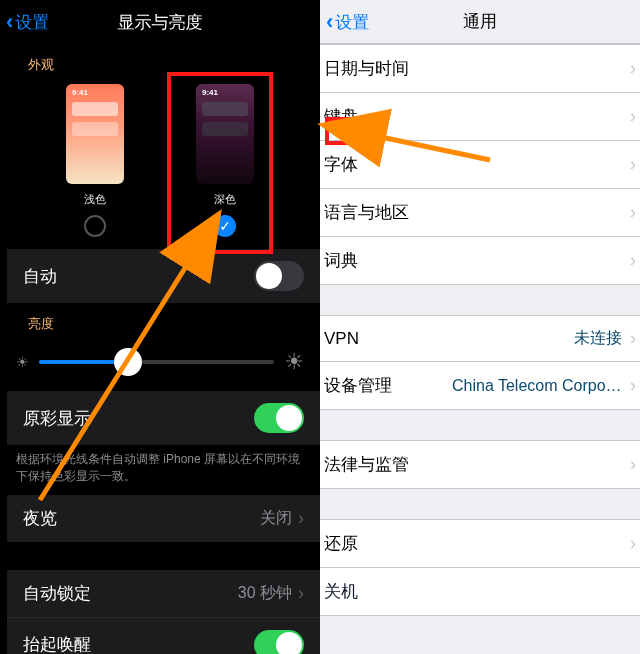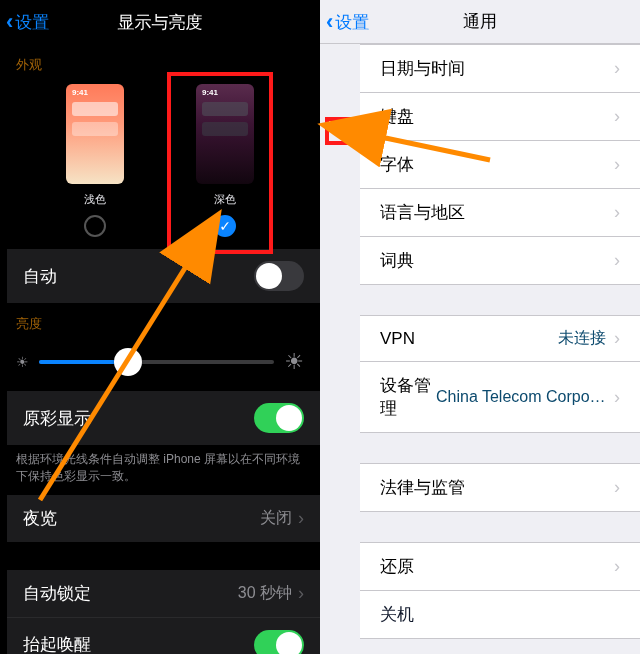--- a/index.html
+++ b/index.html
@@ -4,21 +4,21 @@
 <style>
   * { box-sizing: border-box; margin: 0; padding: 0; }
   html, body { width: 640px; height: 654px; font-family: -apple-system, "Helvetica Neue", Arial, sans-serif; overflow: hidden; }
   .wrap { display: flex; width: 640px; height: 654px; }
   .pane { flex: 1 1 50%; height: 100%; position: relative; }
   
   .left { background: #000; color: #fff; }
   .header { height: 44px; display: flex; align-items: center; justify-content: center; position: relative; font-size: 17px; }
   .header .back { position: absolute; left: 6px; top: 0; height: 44px; display: flex; align-items: center; color: #0a84ff; font-size: 17px; }
   .chev { font-size: 22px; font-weight: 600; margin-right: 2px; line-height: 1; }
-  .section-label { font-size: 13px; color: #a16207; padding: 12px 16px 6px; }
+  .section-label { font-size: 13px; color: #fdba74; padding: 12px 28px 6px; }
   .footer-note { font-size: 12px; color: #8d8d92; padding: 6px 16px 10px; line-height: 1.4; }
   .appearance { display: flex; justify-content: space-around; padding: 4px 30px 12px; }
   .app-opt { display: flex; flex-direction: column; align-items: center; gap: 8px; }
   .thumb { width: 58px; height: 100px; border-radius: 6px; position: relative; overflow: hidden; }
   .thumb.light { background: linear-gradient(180deg,#ff7a59 0%,#ff9a7a 40%,#f6e3c5 100%); }
   .thumb.dark  { background: linear-gradient(180deg,#5a2b4d 0%,#3b1433 40%,#12060f 100%); }
   .thumb .tbar { position: absolute; top: 18px; left: 6px; right: 6px; height: 14px; border-radius: 3px; background: rgba(255,255,255,.55); }
   .thumb.dark .tbar { background: rgba(80,80,90,.6); }
   .thumb .tbar2 { position: absolute; top: 38px; left: 6px; right: 6px; height: 14px; border-radius: 3px; background: rgba(255,255,255,.35); }
   .thumb.dark .tbar2 { background: rgba(60,60,70,.6); }
@@ -41,21 +41,21 @@
   .sun { color: #8d8d92; }
   .sun.small { font-size: 14px; }
   .sun.big { font-size: 22px; }
   .slider { flex: 1; height: 4px; background: #3a3a3c; border-radius: 2px; position: relative; }
   .slider .fill { position: absolute; left: 0; top: 0; height: 4px; background: #0a84ff; border-radius: 2px; width: 38%; }
   .slider .handle { position: absolute; left: 38%; top: 50%; transform: translate(-50%,-50%); width: 28px; height: 28px; border-radius: 50%; background: #fff; box-shadow: 0 1px 3px rgba(0,0,0,.4); }
   
   .right { background: #efeff4; color: #000; }
   .right .header { color: #000; border-bottom: 0.5px solid #c8c7cc; }
   .right .back { color: #007aff; }
-  .rrow { display: flex; align-items: center; justify-content: space-between; padding: 12px 20px; font-size: 17px; background: #fff; border-bottom: 0.5px solid #c8c7cc; margin-left: 40px; }
+  .rrow { display: flex; align-items: center; justify-content: space-between; padding: 12px 4px; font-size: 17px; background: #fff; border-bottom: 0.5px solid #c8c7cc; }
   .rrow.first { border-top: 0.5px solid #c8c7cc; }
   .rrow .rvalue { color: #0c4a6e; font-size: 16px; margin-left: auto; margin-right: 8px; white-space: nowrap; overflow: hidden; text-overflow: ellipsis; max-width: 170px; }
   .rrow .chev-r { color: #c7c7cc; }
   .rgap { height: 30px; }
   .shutdown { color: #0f172a; }
   
   .annot { position: absolute; inset: 0; pointer-events: none; z-index: 30; }
   .redbox { position: absolute; border: 4px solid #ff1a1a; }
   .arrow-svg { position: absolute; left: 0; top: 0; }
 </style>

